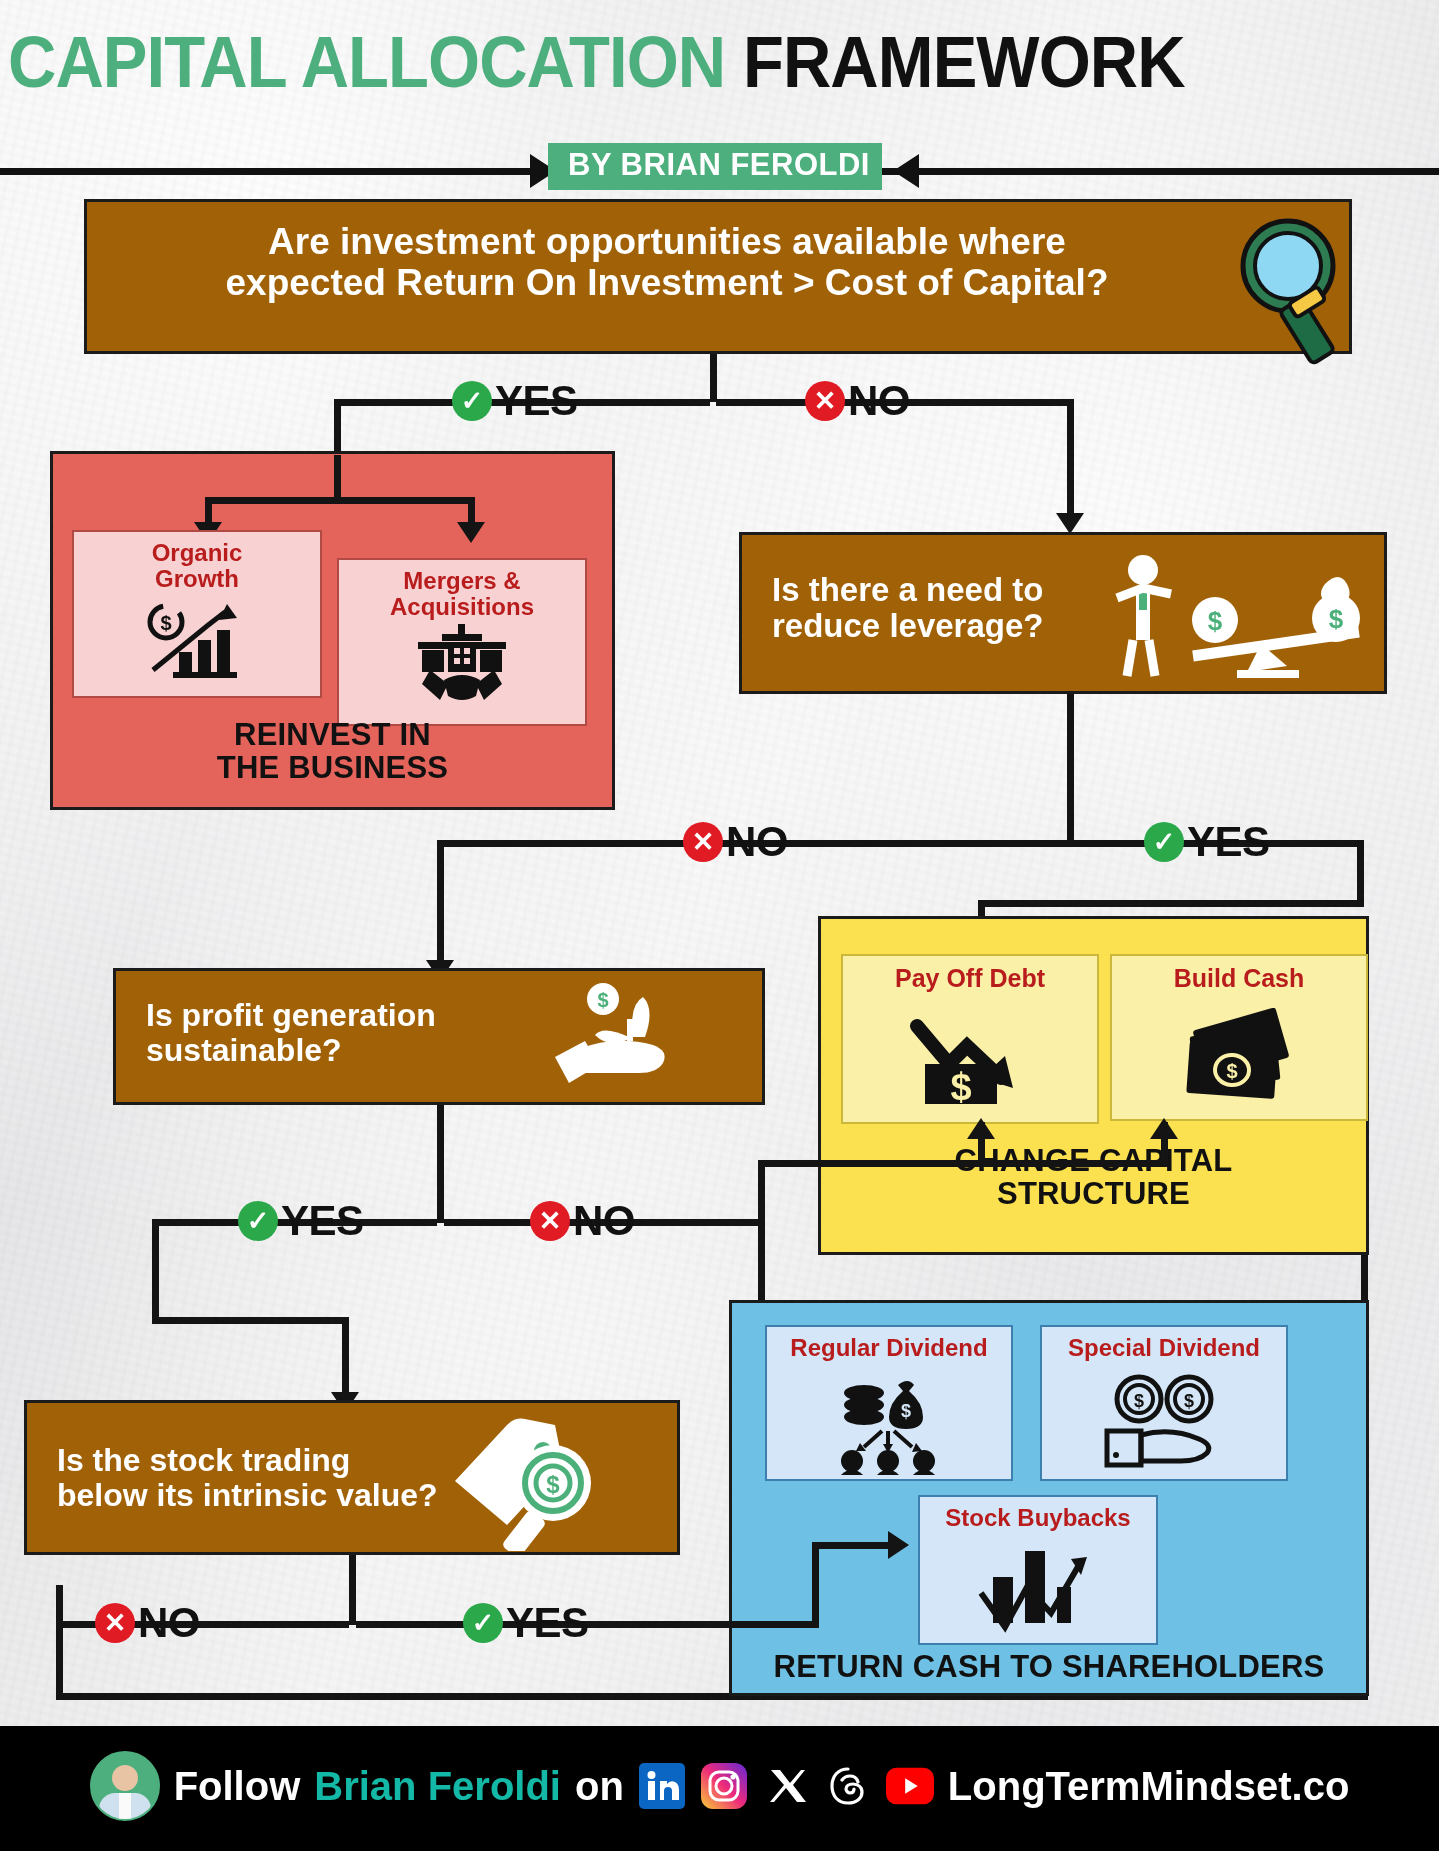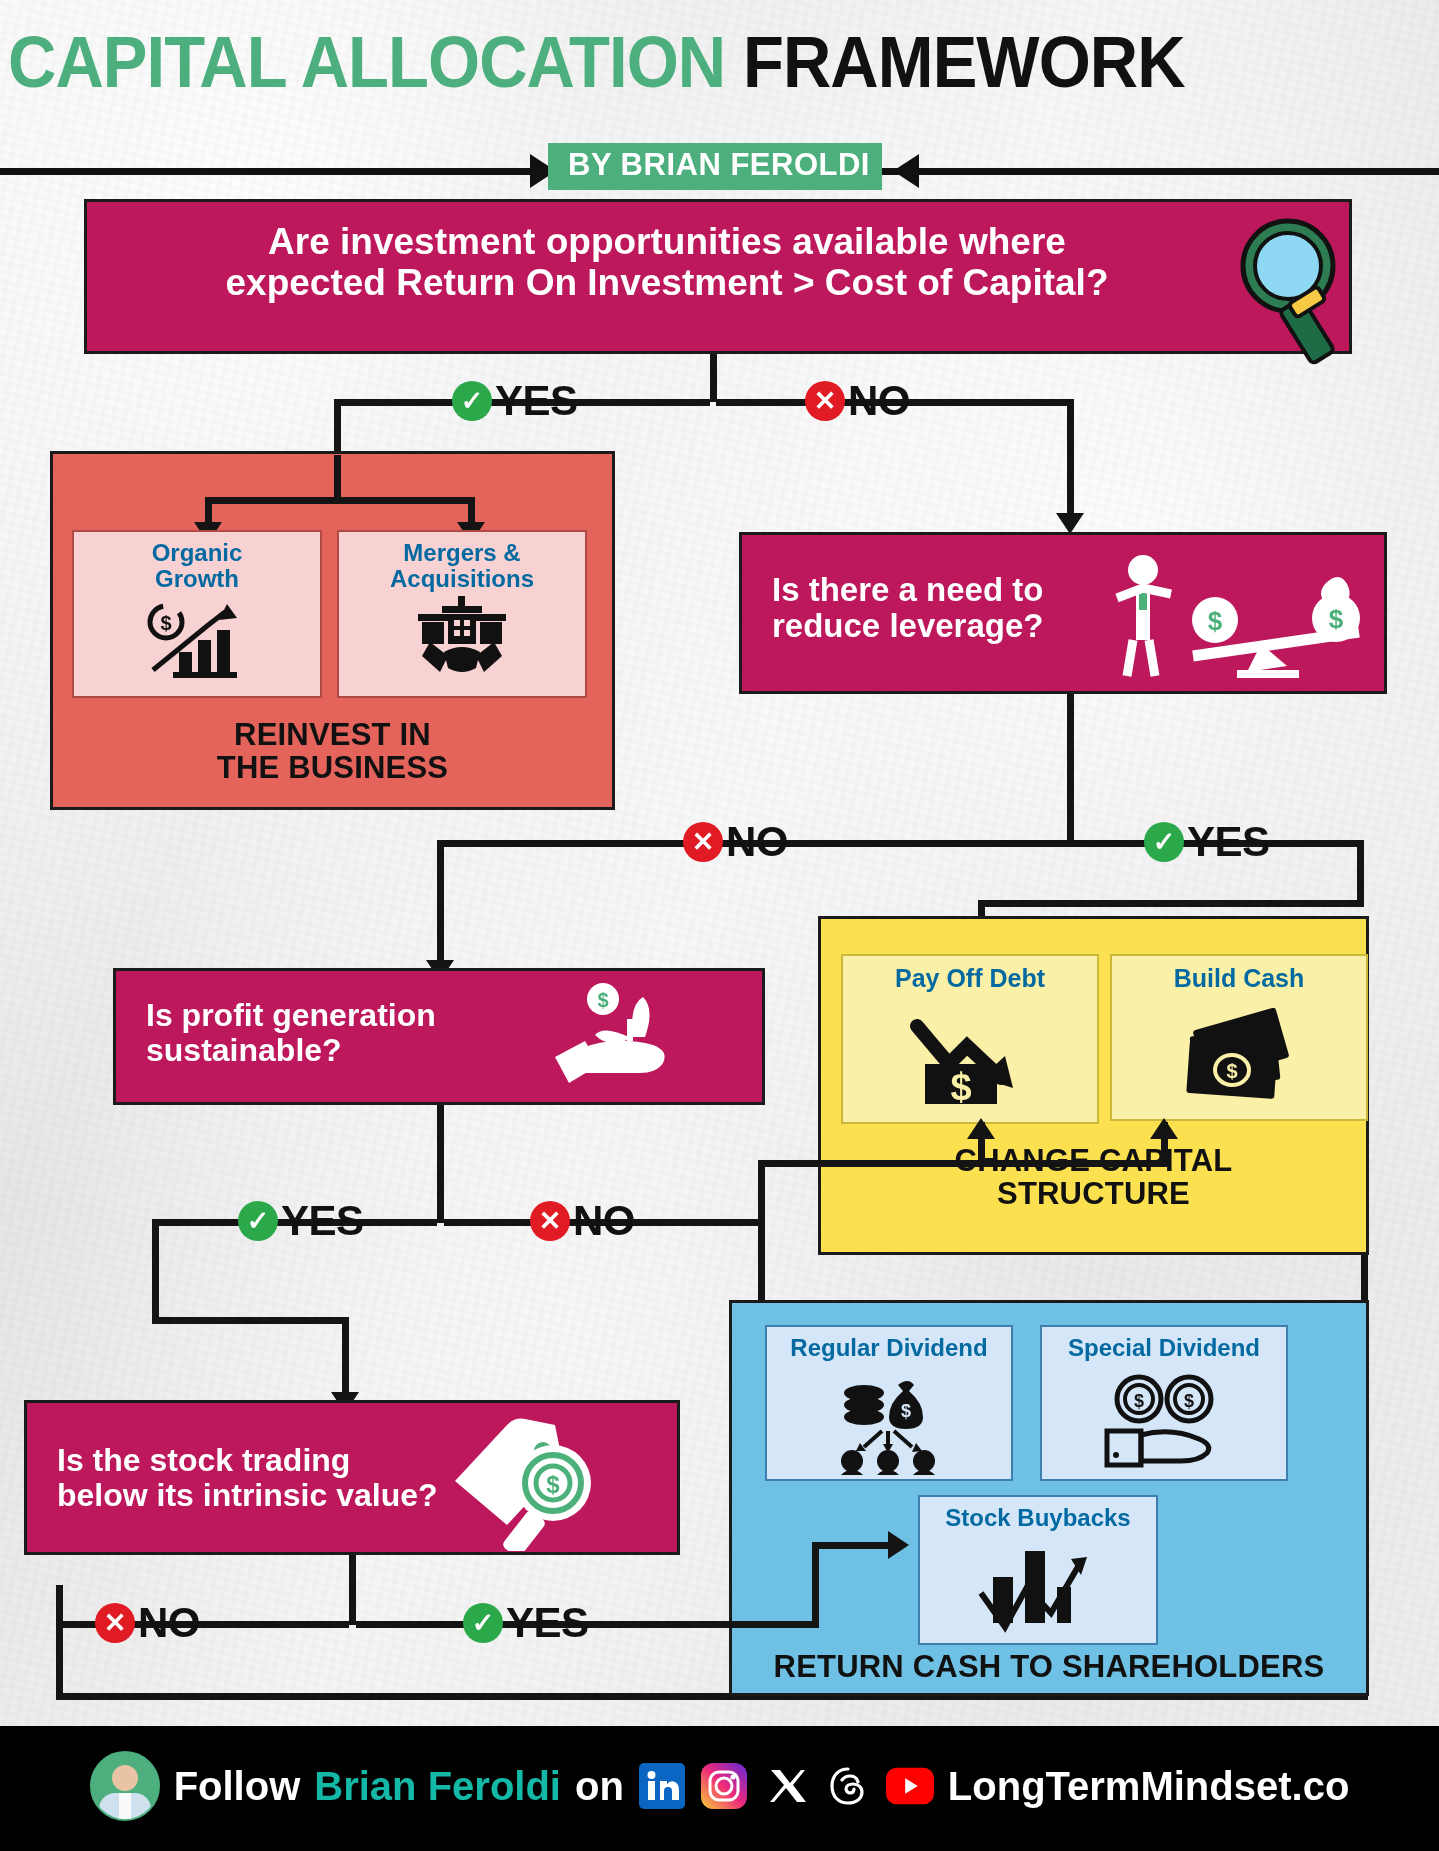--- a/index.html
+++ b/index.html
@@ -45,39 +45,39 @@
   #byline-arrow-r{position:absolute;left:893px;top:154px;width:0;height:0;
     border-top:17px solid transparent;border-bottom:17px solid transparent;border-right:26px solid #111;}
   #byline{
     position:absolute;left:548px;top:143px;
     background:#4caf7d;color:#fff;font-size:31px;font-weight:700;
     letter-spacing:.5px;padding:4px 12px 7px 20px;
   }
 
   
   .box{position:absolute;box-sizing:border-box;border:3px solid #1b1b1b;}
-  .green{background:#be185d;}
+  .green{background:#a16207;}
   .red{background:#e4645c;}
   .yellow{background:#fbe14f;}
   .blue{background:#6ec1e4;}
   .inner{position:absolute;box-sizing:border-box;}
   .inner.pink{background:#f8d2d2;border:2px solid #b04a44;}
   .inner.pale-yellow{background:#fbf0a8;border:2px solid #cbb83a;}
   .inner.pale-blue{background:#d4e6f7;border:2px solid #3d7fae;}
 
   .qtext{
     position:absolute;color:#fff;font-weight:700;
     line-height:1.1;white-space:pre-line;
   }
   .banner-label{
     position:absolute;text-align:center;color:#111;font-weight:700;
     line-height:1.08;letter-spacing:.2px;white-space:pre-line;
   }
   .card-title{
-    position:absolute;width:100%;text-align:center;color:#0369a1;
+    position:absolute;width:100%;text-align:center;color:#b91c1c;
     font-weight:700;line-height:1.08;white-space:pre-line;
   }
   .card-icon{position:absolute;left:0;width:100%;text-align:center;}
 
   
   .ln{position:absolute;background:#141414;}
   .arrow-d{position:absolute;width:0;height:0;
     border-left:14px solid transparent;border-right:14px solid transparent;border-top:21px solid #141414;}
   .arrow-u{position:absolute;width:0;height:0;
     border-left:14px solid transparent;border-right:14px solid transparent;border-bottom:21px solid #141414;}
@@ -176,21 +176,21 @@
         <path d="M8 70 L62 26 L80 12" stroke="#111" stroke-width="5" fill="none"></path>
         <path d="M82 4 L92 18 L74 20 Z" fill="#111"></path>
         <rect x="34" y="52" width="13" height="20" fill="#111"></rect>
         <rect x="53" y="40" width="13" height="32" fill="#111"></rect>
         <rect x="72" y="30" width="13" height="42" fill="#111"></rect>
         <rect x="28" y="72" width="64" height="6" fill="#111"></rect>
       </svg>
     </div>
   </div>
 
-  <div class="inner pink" style="left:337px;top:530px;width:250px;height:168px;">
+  <div class="inner pink" style="left:337px;top:558px;width:250px;height:168px;">
     <div class="card-title" style="top:8px;font-size:24px;">Mergers &amp;
 Acquisitions</div>
     <div class="card-icon" style="top:62px;">
       <svg width="96" height="84" viewBox="0 0 96 84">
         <rect x="44" y="2" width="7" height="10" fill="#111"></rect>
         <rect x="28" y="12" width="40" height="7" fill="#111"></rect>
         <rect x="4" y="20" width="30" height="7" fill="#111"></rect>
         <rect x="62" y="20" width="30" height="7" fill="#111"></rect>
         <rect x="34" y="20" width="28" height="30" fill="#111"></rect>
         <rect x="40" y="26" width="6" height="6" fill="#f8d2d2"></rect>

